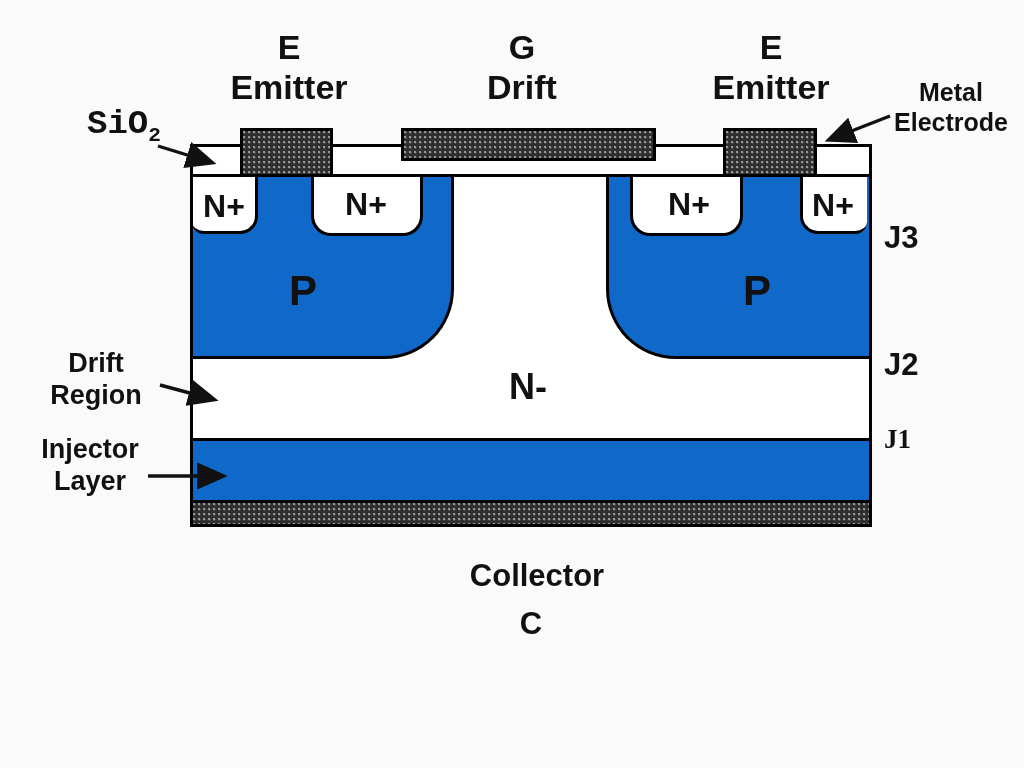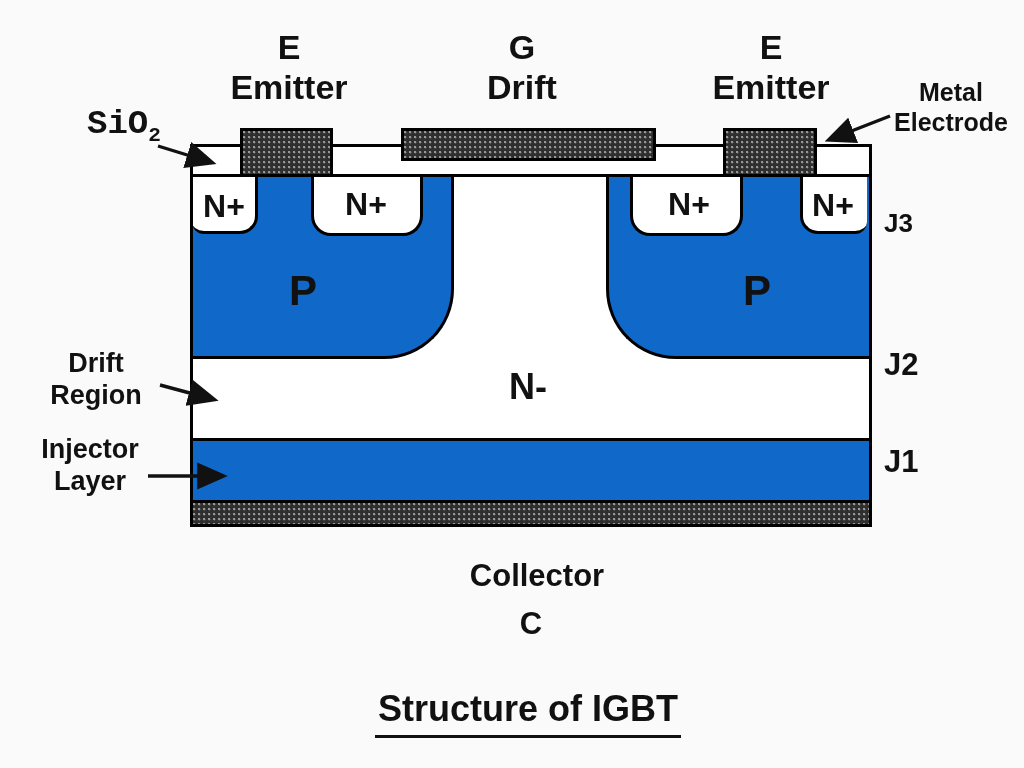--- a/index.html
+++ b/index.html
@@ -65,23 +65,23 @@
   <div class="lbl ctr" style="left:366px;top:186px;font-size:32px;z-index:10;">N+</div>
   <div class="lbl ctr" style="left:689px;top:186px;font-size:32px;z-index:10;">N+</div>
   <div class="lbl ctr" style="left:833px;top:187px;font-size:32px;z-index:10;">N+</div>
 
   <div class="lbl ctr" style="left:303px;top:266px;font-size:42px;z-index:10;">P</div>
   <div class="lbl ctr" style="left:757px;top:266px;font-size:42px;z-index:10;">P</div>
 
   <div class="lbl ctr" style="left:528px;top:366px;font-size:36px;z-index:10;">N-</div>
 
 
-  <div class="lbl" style="left:884px;top:208px;font-size:26px;z-index:10;">J3</div>
+  <div class="lbl" style="left:884px;top:220px;font-size:31px;z-index:10;">J3</div>
   <div class="lbl" style="left:884px;top:347px;font-size:31px;z-index:10;">J2</div>
-  <div class="lbl" style="left:884px;top:444px;font-size:31px;z-index:10;">J1</div>
+  <div class="lbl" style="left:884px;top:424px;font-size:27px;z-index:10;font-family:Liberation Serif, serif;">J1</div>
 
   <div class="lbl ctr" style="left:289px;top:27px;font-size:34px;z-index:10;">
     <div>E</div>
     <div>Emitter</div>
   </div>
   <div class="lbl ctr" style="left:522px;top:27px;font-size:34px;z-index:10;">
     <div>G</div>
     <div>Drift</div>
   </div>
   <div class="lbl ctr" style="left:771px;top:27px;font-size:34px;z-index:10;">
@@ -104,21 +104,20 @@
   </div>
 
   <div class="lbl ctr" style="left:537px;top:558px;font-size:31px;z-index:10;">Collector</div>
 
   <div class="lbl ctr" style="left:90px;top:434px;font-size:27px;z-index:10;">
     <div>Injector</div>
     <div>Layer</div>
   </div>
   <div class="lbl ctr" style="left:531px;top:606px;font-size:31px;z-index:10;">C</div>
 
-  <div class="lbl ctr" style="left:528px;top:688px;font-size:36px;border-bottom:3px solid #111;padding:0 3px 5px 3px;z-index:10;">Structure of IGBT</div>
 
   <svg class="overlay" width="1024" height="768" viewBox="0 0 1024 768">
     <defs>
       <marker id="ah" markerWidth="9" markerHeight="8" refX="7" refY="4" orient="auto">
         <path d="M0,0 L9,4 L0,8 z" fill="#111"></path>
       </marker>
     </defs>
 
     <line x1="158" y1="146" x2="210" y2="162" stroke="#111" stroke-width="3.4" marker-end="url(#ah)"></line>
 

